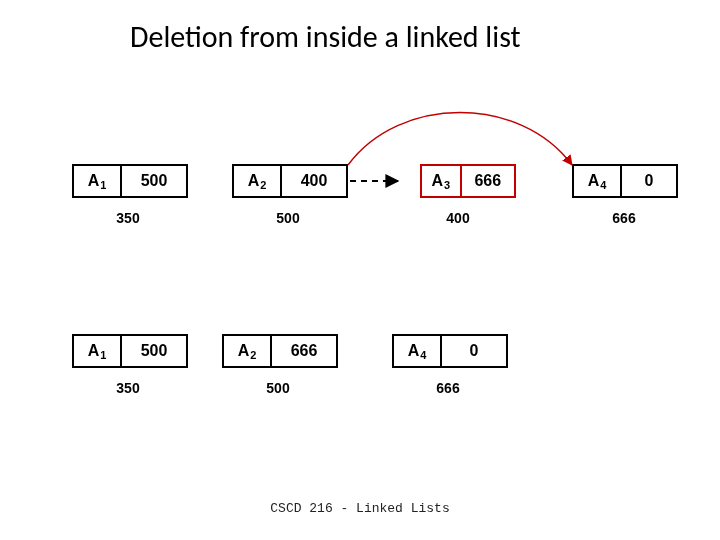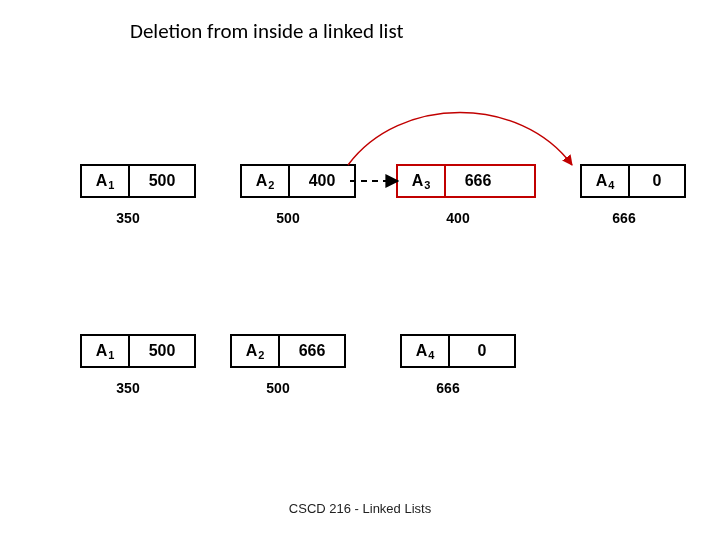--- a/index.html
+++ b/index.html
@@ -8,40 +8,39 @@
     background:#fff;
     font-family:"Times New Roman",Georgia,serif;
     color:#000;
     position:relative;
     overflow:hidden;
   }
   .title{
     position:absolute;
     left:130px;top:18px;
     font-family:"Segoe UI",Calibri,Arial,sans-serif;
-    font-size:21px;
+    font-size:30px;
     font-weight:400;
   }
   .footer{
     position:absolute;
     left:0;right:0;bottom:24px;
     text-align:center;
-    font-family:Liberation Sans, sans-serif;
+    font-family:Liberation Mono, monospace;
     font-size:13px;
     color:#222;
   }
 
   .node{
     position:absolute;
     display:flex;
     height:34px;
     border:2px solid #000;
     background:#fff;
     box-sizing:border-box;
-    margin-left:8px;
   }
   .node.red{border-color:#c10000}
   .cell{
     display:flex;align-items:center;justify-content:center;
     height:100%;
     font-family:Arial,Helvetica,sans-serif;
     font-weight:700;
     font-size:16px;
     box-sizing:border-box;
   }
@@ -76,21 +75,21 @@
 <div class="addr" style="left:98px;top:210px;width:60px">350</div>
 
 <div class="node" style="left:232px;top:164px;width:116px">
   <div class="cell left" style="width:48px">
       <span><span>A</span><span class="sub">2</span></span>
     </div>
   <div class="cell" style="width:64px">400</div>
 </div>
 <div class="addr" style="left:258px;top:210px;width:60px">500</div>
 
-<div class="node red" style="left:388px;top:164px;width:140px">
+<div class="node red" style="left:420px;top:164px;width:96px">
   <div class="cell left" style="width:48px">
       <span><span>A</span><span class="sub">3</span></span>
     </div>
   <div class="cell" style="width:64px">666</div>
 </div>
 <div class="addr" style="left:428px;top:210px;width:60px">400</div>
 
 <div class="node" style="left:572px;top:164px;width:106px">
   <div class="cell left" style="width:48px">
       <span><span>A</span><span class="sub">4</span></span>

